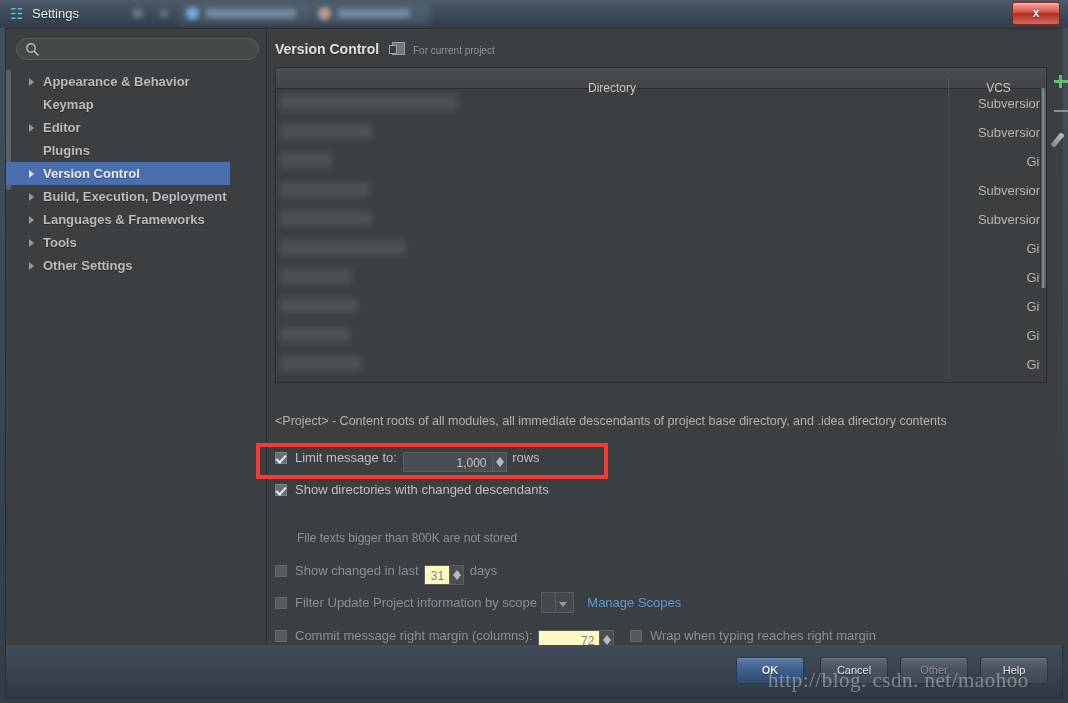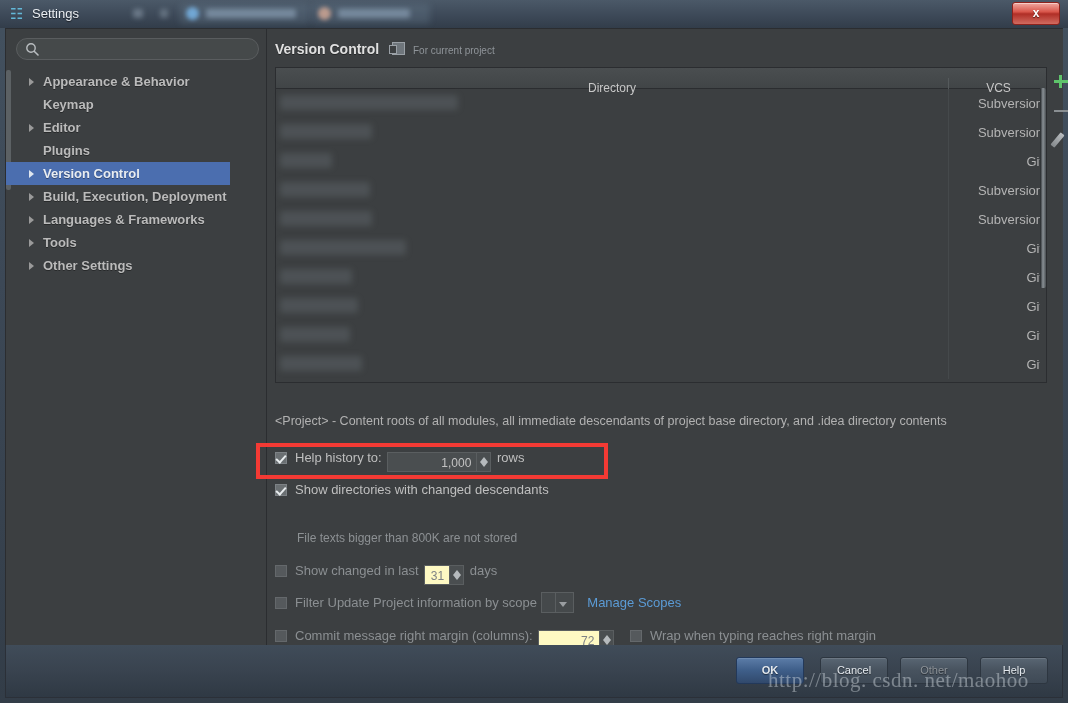--- a/index.html
+++ b/index.html
@@ -594,21 +594,21 @@
         <div class="tool-btn" id="btn-add"></div>
         <div class="tool-btn" id="btn-remove"></div>
         <div class="tool-btn">
           <div id="btn-edit-pencil"></div>
         </div>
       </div>
 
       <div id="project-note">&lt;Project&gt; - Content roots of all modules, all immediate descendants of project base directory, and .idea directory contents</div>
 
       <div class="opt-row" style="top:418px;">
-        <span class="cb checked"></span><span>Help history to:</span>
+        <span class="cb checked"></span><span>Limit message to:</span>
         <span class="spinner">
           <span class="spin-field" style="width:90px;">1,000</span><span class="spin-btns"></span>
         </span>
         <span>rows</span>
       </div>
 
       <div class="opt-row" style="top:450px;">
         <span class="cb checked"></span><span>Show directories with changed descendants</span>
       </div>
 

